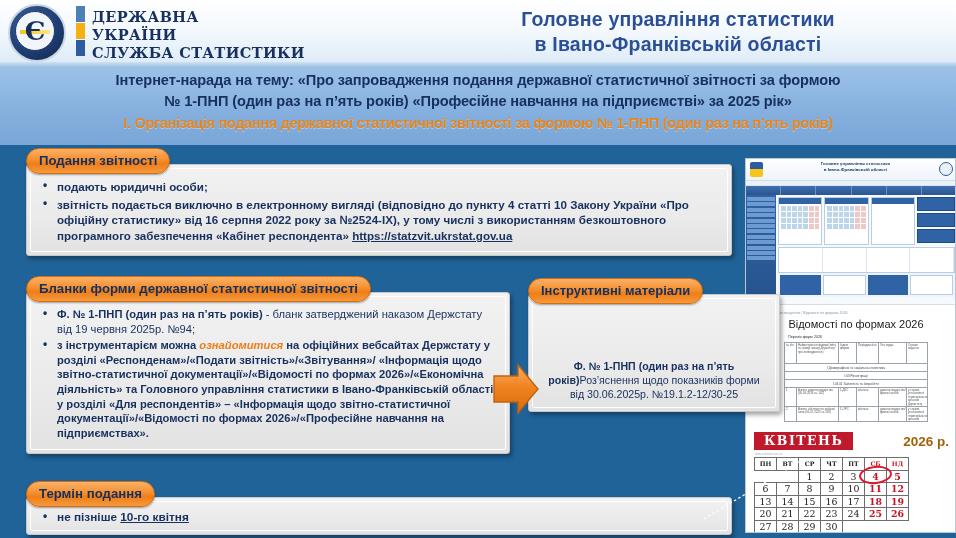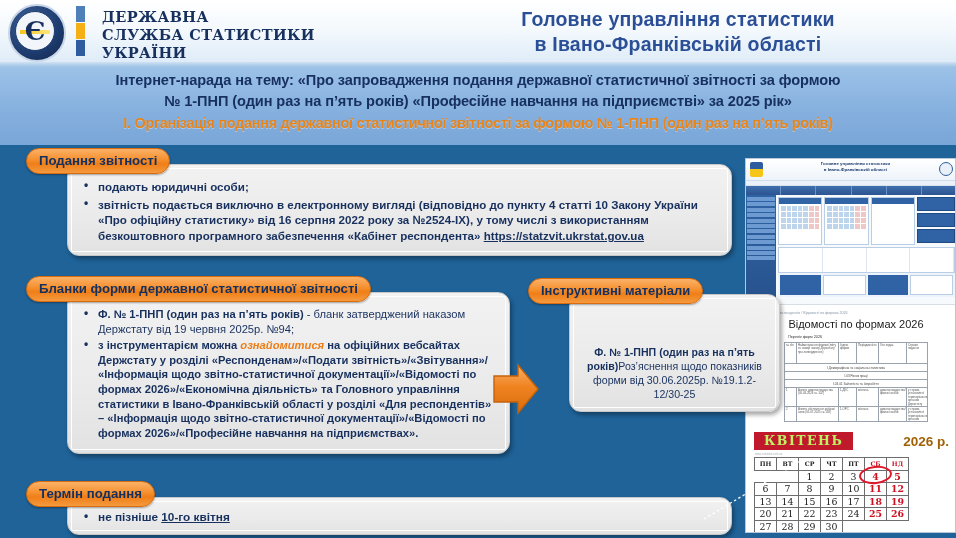--- a/index.html
+++ b/index.html
@@ -39,21 +39,21 @@
     background:linear-gradient(90deg,#f5c518,#ffe680);
   }
 
   .brand-bars { position:absolute; left:76px; top:6px; width:9px; height:54px; }
   .brand-bars span { display:block; width:9px; height:16px; margin-bottom:1px; }
   .bb1 { background:#4e7fb8; }
   .bb2 { background:#f5b016; }
   .bb3 { background:#2d5d9e; }
 
   .brand-text {
-    position:absolute; left:102px; top:8px;
+    position:absolute; left:92px; top:8px;
     color:#17305e; font-size:14.5px; font-weight:bold; line-height:18px;
     letter-spacing:.4px; font-family:"DejaVu Serif", serif;
   }
 
   .org-title {
     position:absolute; left:408px; top:7px; width:540px;
     text-align:center; color:#2b4f96; font-weight:bold;
     font-size:19.5px; line-height:25px; letter-spacing:.2px;
   }
 
@@ -82,24 +82,23 @@
     background:linear-gradient(180deg,#fbb168 0%,#f69232 42%,#ef7e17 62%,#f59a3f 100%);
     border:1.6px solid #d96d0d; border-radius:13px;
     color:#14305f; font-weight:bold; font-size:13.2px;
     padding:4px 12px 5px 12px; display:inline-block;
     box-shadow:0 1px 2px rgba(0,0,0,.35);
     white-space:nowrap;
   }
   .card-body {
     position:relative; margin-top:-10px; z-index:2;
     background:linear-gradient(180deg,#f2f2f2 0%,#eaeaea 60%,#e2e2e2 100%);
-    border:1px solid #c8c8c8; border-radius:12px;
+    border:1px solid #c8c8c8; border-radius:3px;
     box-shadow:2px 3px 4px rgba(0,0,0,.35);
     padding:14px 12px 10px 12px;
-    margin-left:41px;
   }
   .card-body::after{
     content:""; position:absolute; left:3px; top:3px; right:3px; bottom:3px;
     border:1px solid #ffffff; border-radius:2px; pointer-events:none;
   }
 
   ul.bul { list-style:none; }
   ul.bul > li {
     position:relative; padding-left:18px; margin-bottom:2px;
     color:#17305e; font-size:11.6px; line-height:15.6px; font-weight:bold;
@@ -188,21 +187,21 @@
   .doc-table { margin:0 30px; border:1px solid #9aa3ad; }
   .doc-tr { display:flex; border-bottom:1px solid #9aa3ad; }
   .doc-tr:last-child { border-bottom:none; }
   .doc-td { border-right:1px solid #9aa3ad; font-size:2.9px; color:#555; padding:1px; line-height:3.4px; overflow:hidden; }
   .doc-td:last-child { border-right:none; }
   .doc-band { text-align:center; font-size:3.1px; color:#444; padding:1.5px 0; border-bottom:1px solid #9aa3ad; }
 
   .shot-cal { position:relative; width:211px; height:105px; background:#ffffff; padding:3px 8px 4px 8px; }
   .cal-top { display:flex; align-items:center; justify-content:space-between; margin-bottom:2px; }
   .cal-month {
-    background:#c0192b; color:#bef264; font-family:"DejaVu Serif", serif;
+    background:#c0192b; color:#ffffff; font-family:"DejaVu Serif", serif;
     font-size:12.5px; letter-spacing:1.5px; padding:1px 10px 2px 10px; font-weight:bold;
   }
   .cal-year { color:#a16207; font-size:13.5px; font-weight:bold; }
   .cal-src { font-size:2.8px; color:#aab2bb; margin:0 0 1px 1px; }
   table.cal { border-collapse:collapse; width:155px; }
   table.cal th, table.cal td {
     border:1px solid #6d6d6d; width:22px; height:12.5px;
     text-align:center; font-family:"DejaVu Serif", serif; font-size:9.4px; color:#1b1b1b;
   }
   table.cal th { font-size:6.2px; font-weight:bold; }
@@ -223,22 +222,22 @@
     <div class="logo-bar"></div>
     <div class="logo-sigma">Є</div>
   </div>
   <div class="brand-bars">
     <span class="bb1"></span>
     <span class="bb2"></span>
     <span class="bb3"></span>
   </div>
   <div class="brand-text">
     <div>ДЕРЖАВНА</div>
+    <div>УКРАЇНИ</div>
     <div>СЛУЖБА СТАТИСТИКИ</div>
-    <div>УКРАЇНИ</div>
   </div>
   <div class="org-title">
     <div>Головне управління статистики</div>
     <div>в Івано-Франківській області</div>
   </div>
   <div class="header-rule"></div>
 </div>
 
 <div class="banner">
   <div class="banner-l1">Інтернет-нарада на тему: «Про запровадження подання державної статистичної звітності за формою</div>

